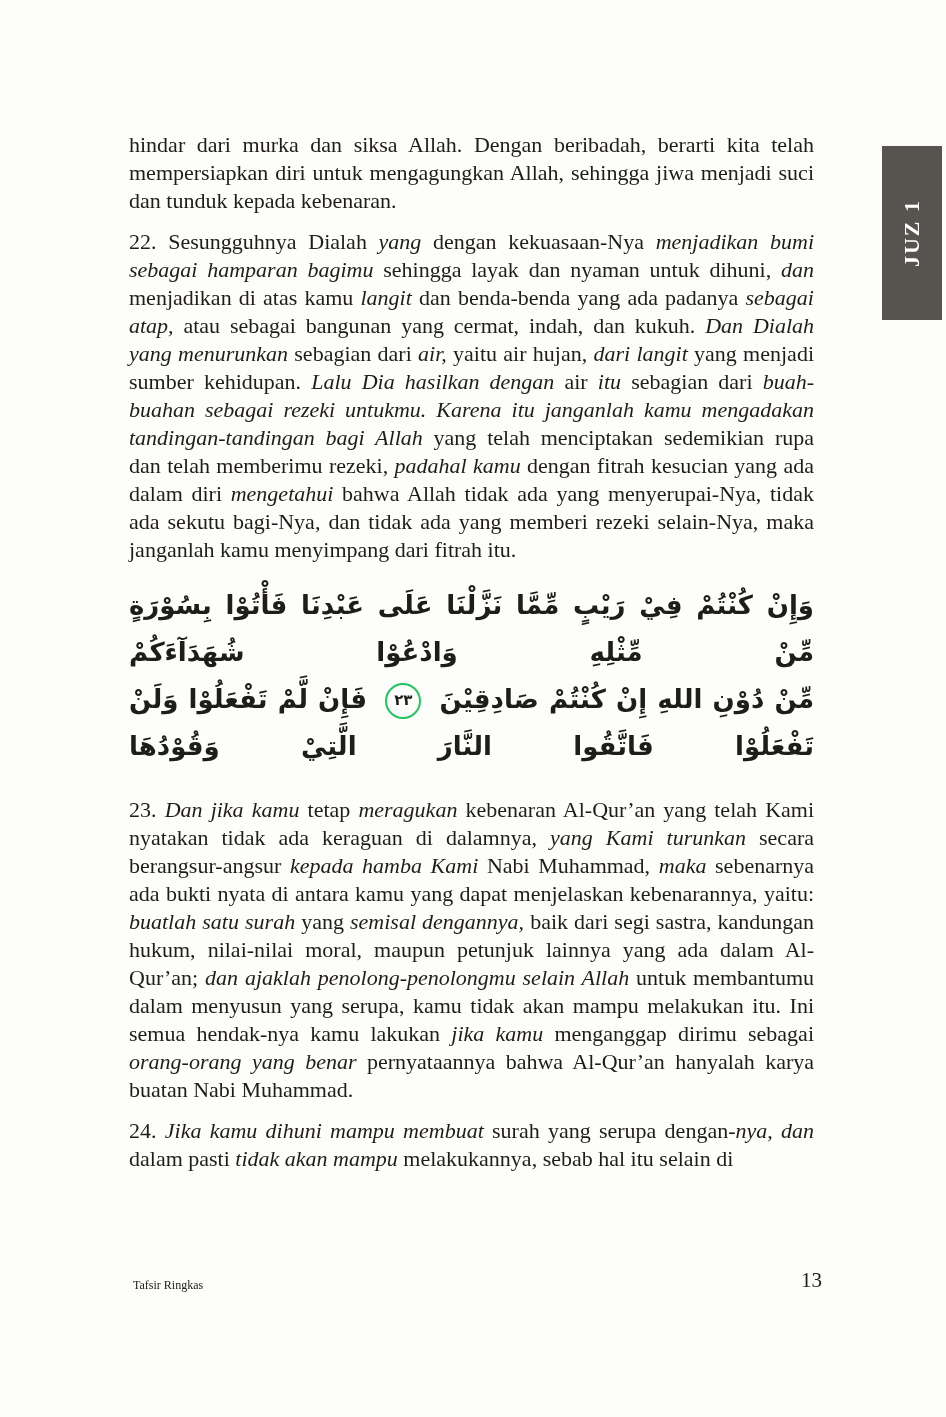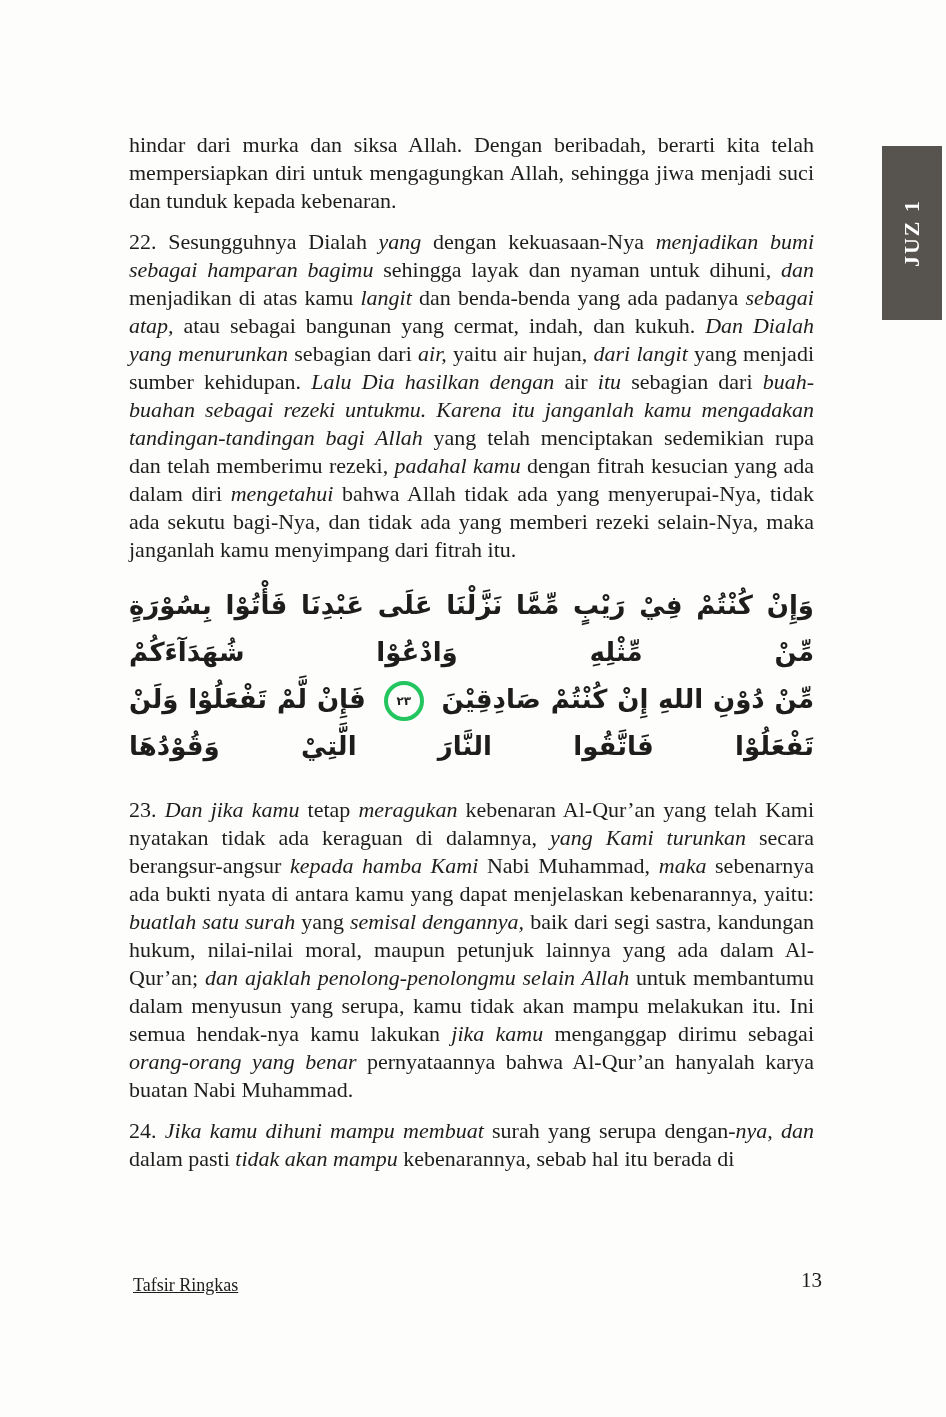--- a/index.html
+++ b/index.html
@@ -64,35 +64,34 @@
     text-align-last:justify;
   }
   .arabic-line.last{
     text-align:center;
     text-align-last:center;
   }
   .verse-marker{
     display:inline-flex;
     align-items:center;justify-content:center;
     width:32px;height:32px;
-    border:4px solid #22c55e;
+    border:2px solid #22c55e;
     border-radius:50%;
-    font-size:12px;
+    font-size:15px;
     line-height:1;
     margin:0 8px;
     vertical-align:middle;
     font-weight:bold;
   }
   
   .footer-book-title{
     position:absolute;
     left:133px;top:1274px;
-    font-size:18px;
+    font-size:12px;
     line-height:22px;
-    text-decoration:underline;
   }
   .page-number{
     position:absolute;
     right:124px;top:1266px;
     font-size:21px;
     line-height:28px;
   }
 </style>
 </head>
 <body>
@@ -111,21 +110,21 @@
       </div>
 
 
     <div class="arabic-verse">
         <div class="arabic-line"><span>وَإِنْ كُنْتُمْ فِيْ رَيْبٍ مِّمَّا نَزَّلْنَا عَلَى عَبْدِنَا فَأْتُوْا بِسُوْرَةٍ مِّنْ مِّثْلِهِ وَادْعُوْا شُهَدَآءَكُمْ</span> </div>
         <div class="arabic-line"><span>مِّنْ دُوْنِ اللهِ إِنْ كُنْتُمْ صَادِقِيْنَ</span> <span class="verse-marker">٢٣</span> <span>فَإِنْ لَّمْ تَفْعَلُوْا وَلَنْ تَفْعَلُوْا فَاتَّقُوا النَّارَ الَّتِيْ وَقُوْدُهَا</span> </div>
       </div>
 
     <div>
         <p class="para"><span>23. </span><em>Dan jika kamu</em><span> tetap </span><em>meragukan</em><span> kebenaran Al-Qur’an yang telah Kami nyatakan tidak ada keraguan di dalamnya, </span><em>yang Kami turunkan</em><span> secara berangsur-angsur </span><em>kepada hamba Kami</em><span> Nabi Muhammad, </span><em>maka</em><span> sebenarnya ada bukti nyata di antara kamu yang dapat menjelaskan kebenarannya, yaitu: </span><em>buatlah satu surah</em><span> yang </span><em>semisal dengannya,</em><span> baik dari segi sastra, kandungan hukum, nilai-nilai moral, maupun petunjuk lainnya yang ada dalam Al-Qur’an; </span><em>dan ajaklah penolong-penolongmu selain Allah</em><span> untuk membantumu dalam menyusun yang serupa, kamu tidak akan mampu melakukan itu. Ini semua hendak-nya kamu lakukan </span><em>jika kamu</em><span> menganggap dirimu sebagai </span><em>orang-orang yang benar</em><span> pernyataannya bahwa Al-Qur’an hanyalah karya buatan Nabi Muhammad.</span></p>
-        <p class="para"><span>24. </span><em>Jika kamu dihuni mampu membuat</em><span> surah yang serupa dengan-</span><em>nya, dan</em><span> dalam pasti </span><em>tidak akan mampu</em><span> kebenarannya, sebab hal itu berada di</span></p>
+        <p class="para"><span>24. </span><em>Jika kamu dihuni mampu membuat</em><span> surah yang serupa dengan-</span><em>nya, dan</em><span> dalam pasti </span><em>tidak akan mampu</em><span> melakukannya, sebab hal itu selain di</span></p>
       </div>
 
   </div>
 
   <div class="footer-book-title">Tafsir Ringkas</div>
   <div class="page-number">13</div>
 
 </div>
 
 </body></html>

